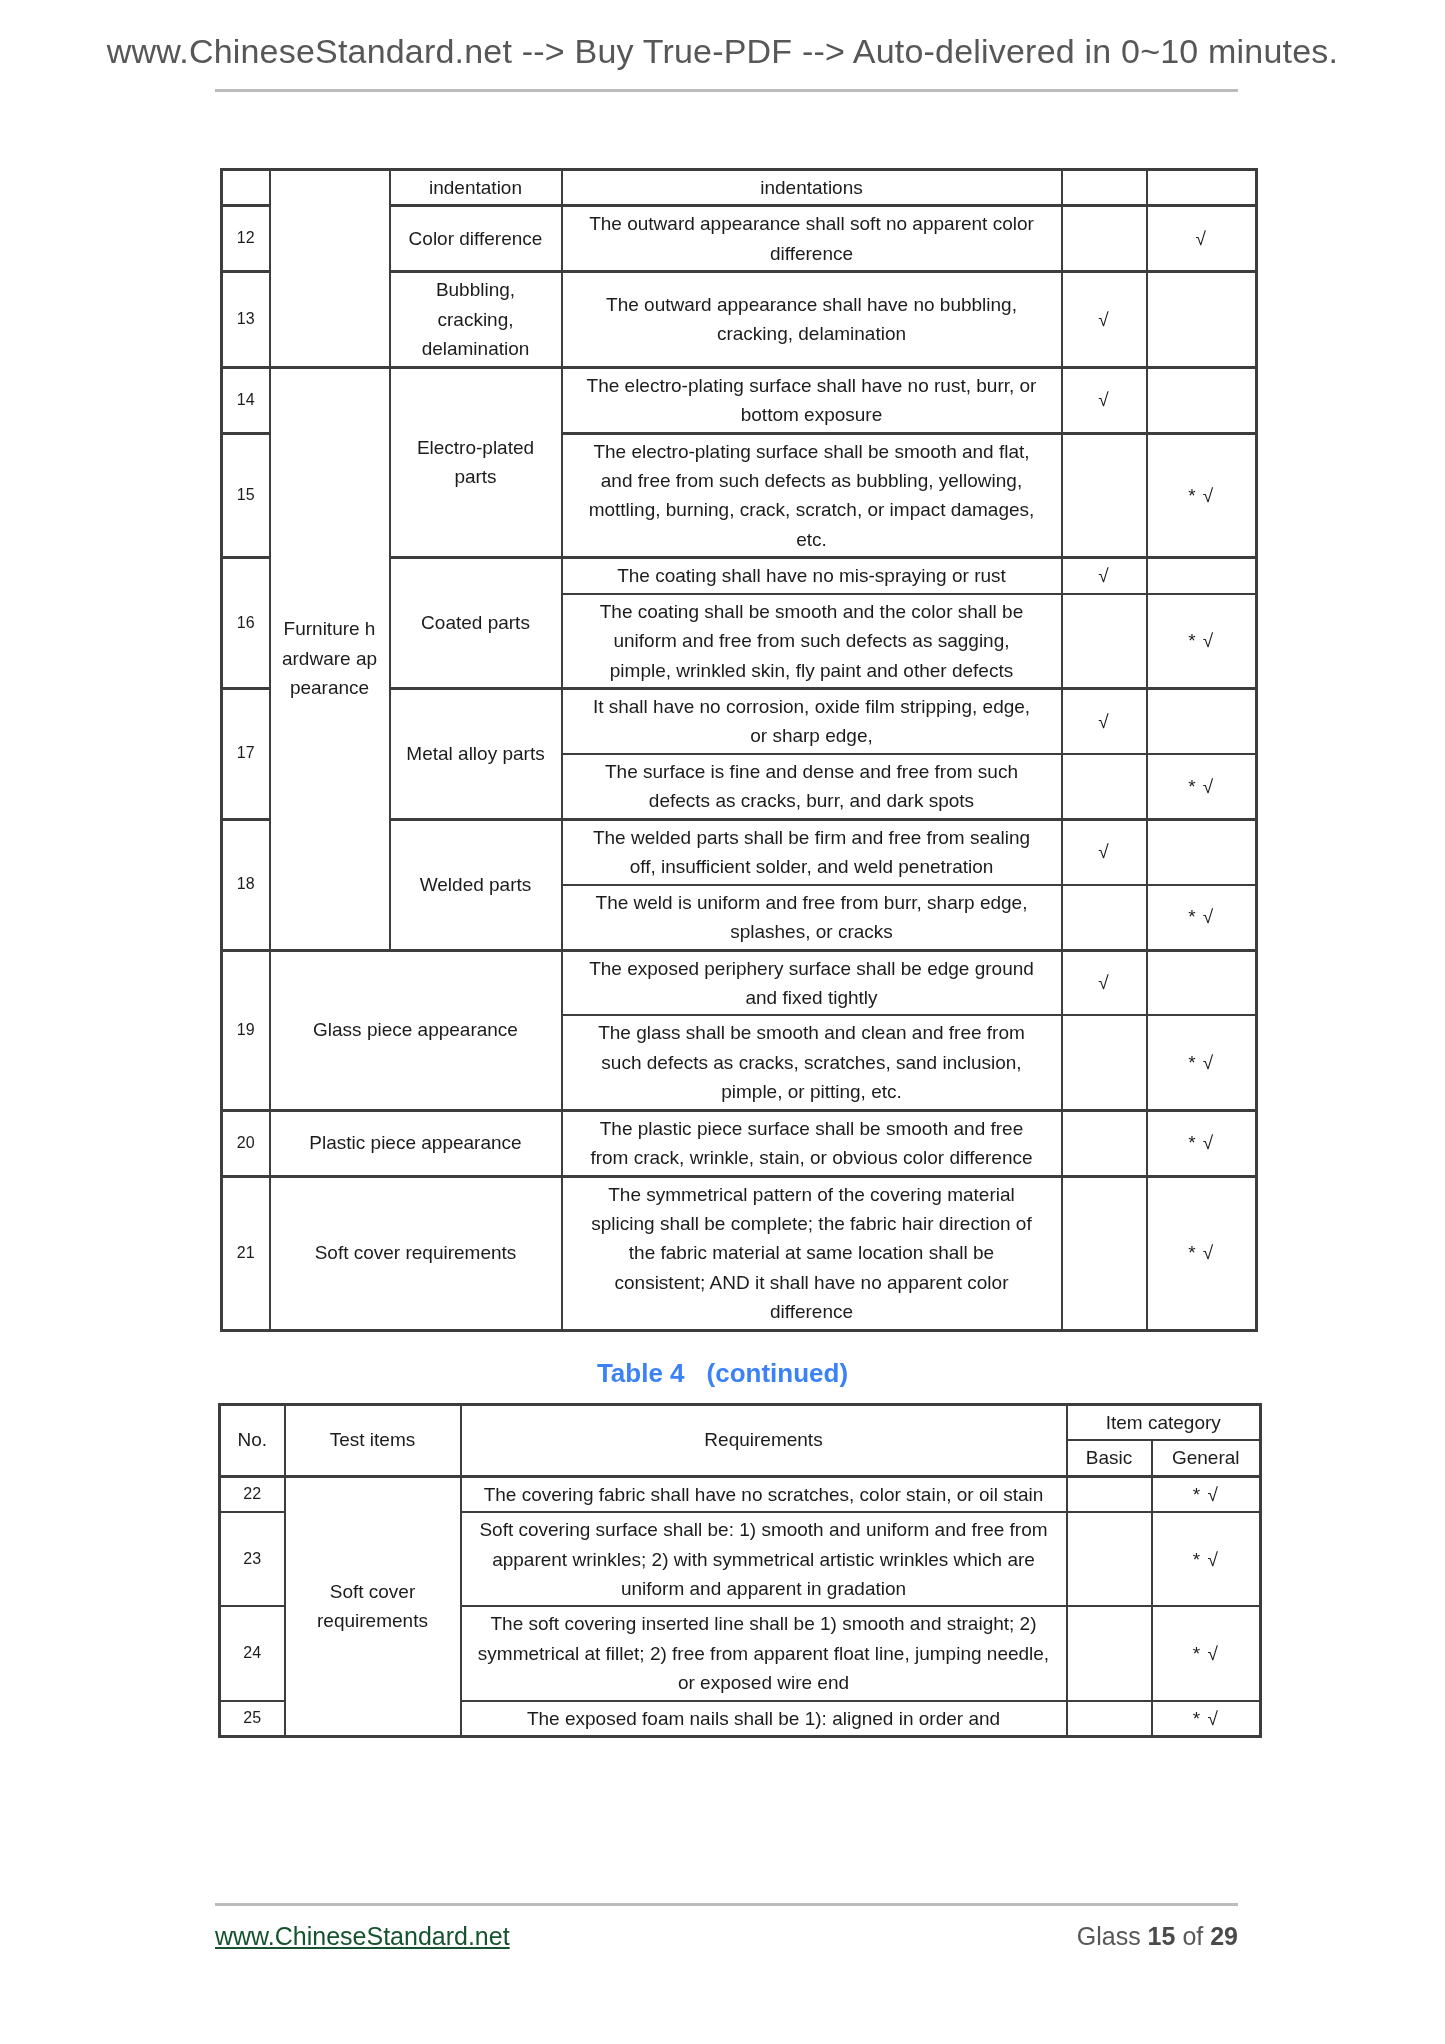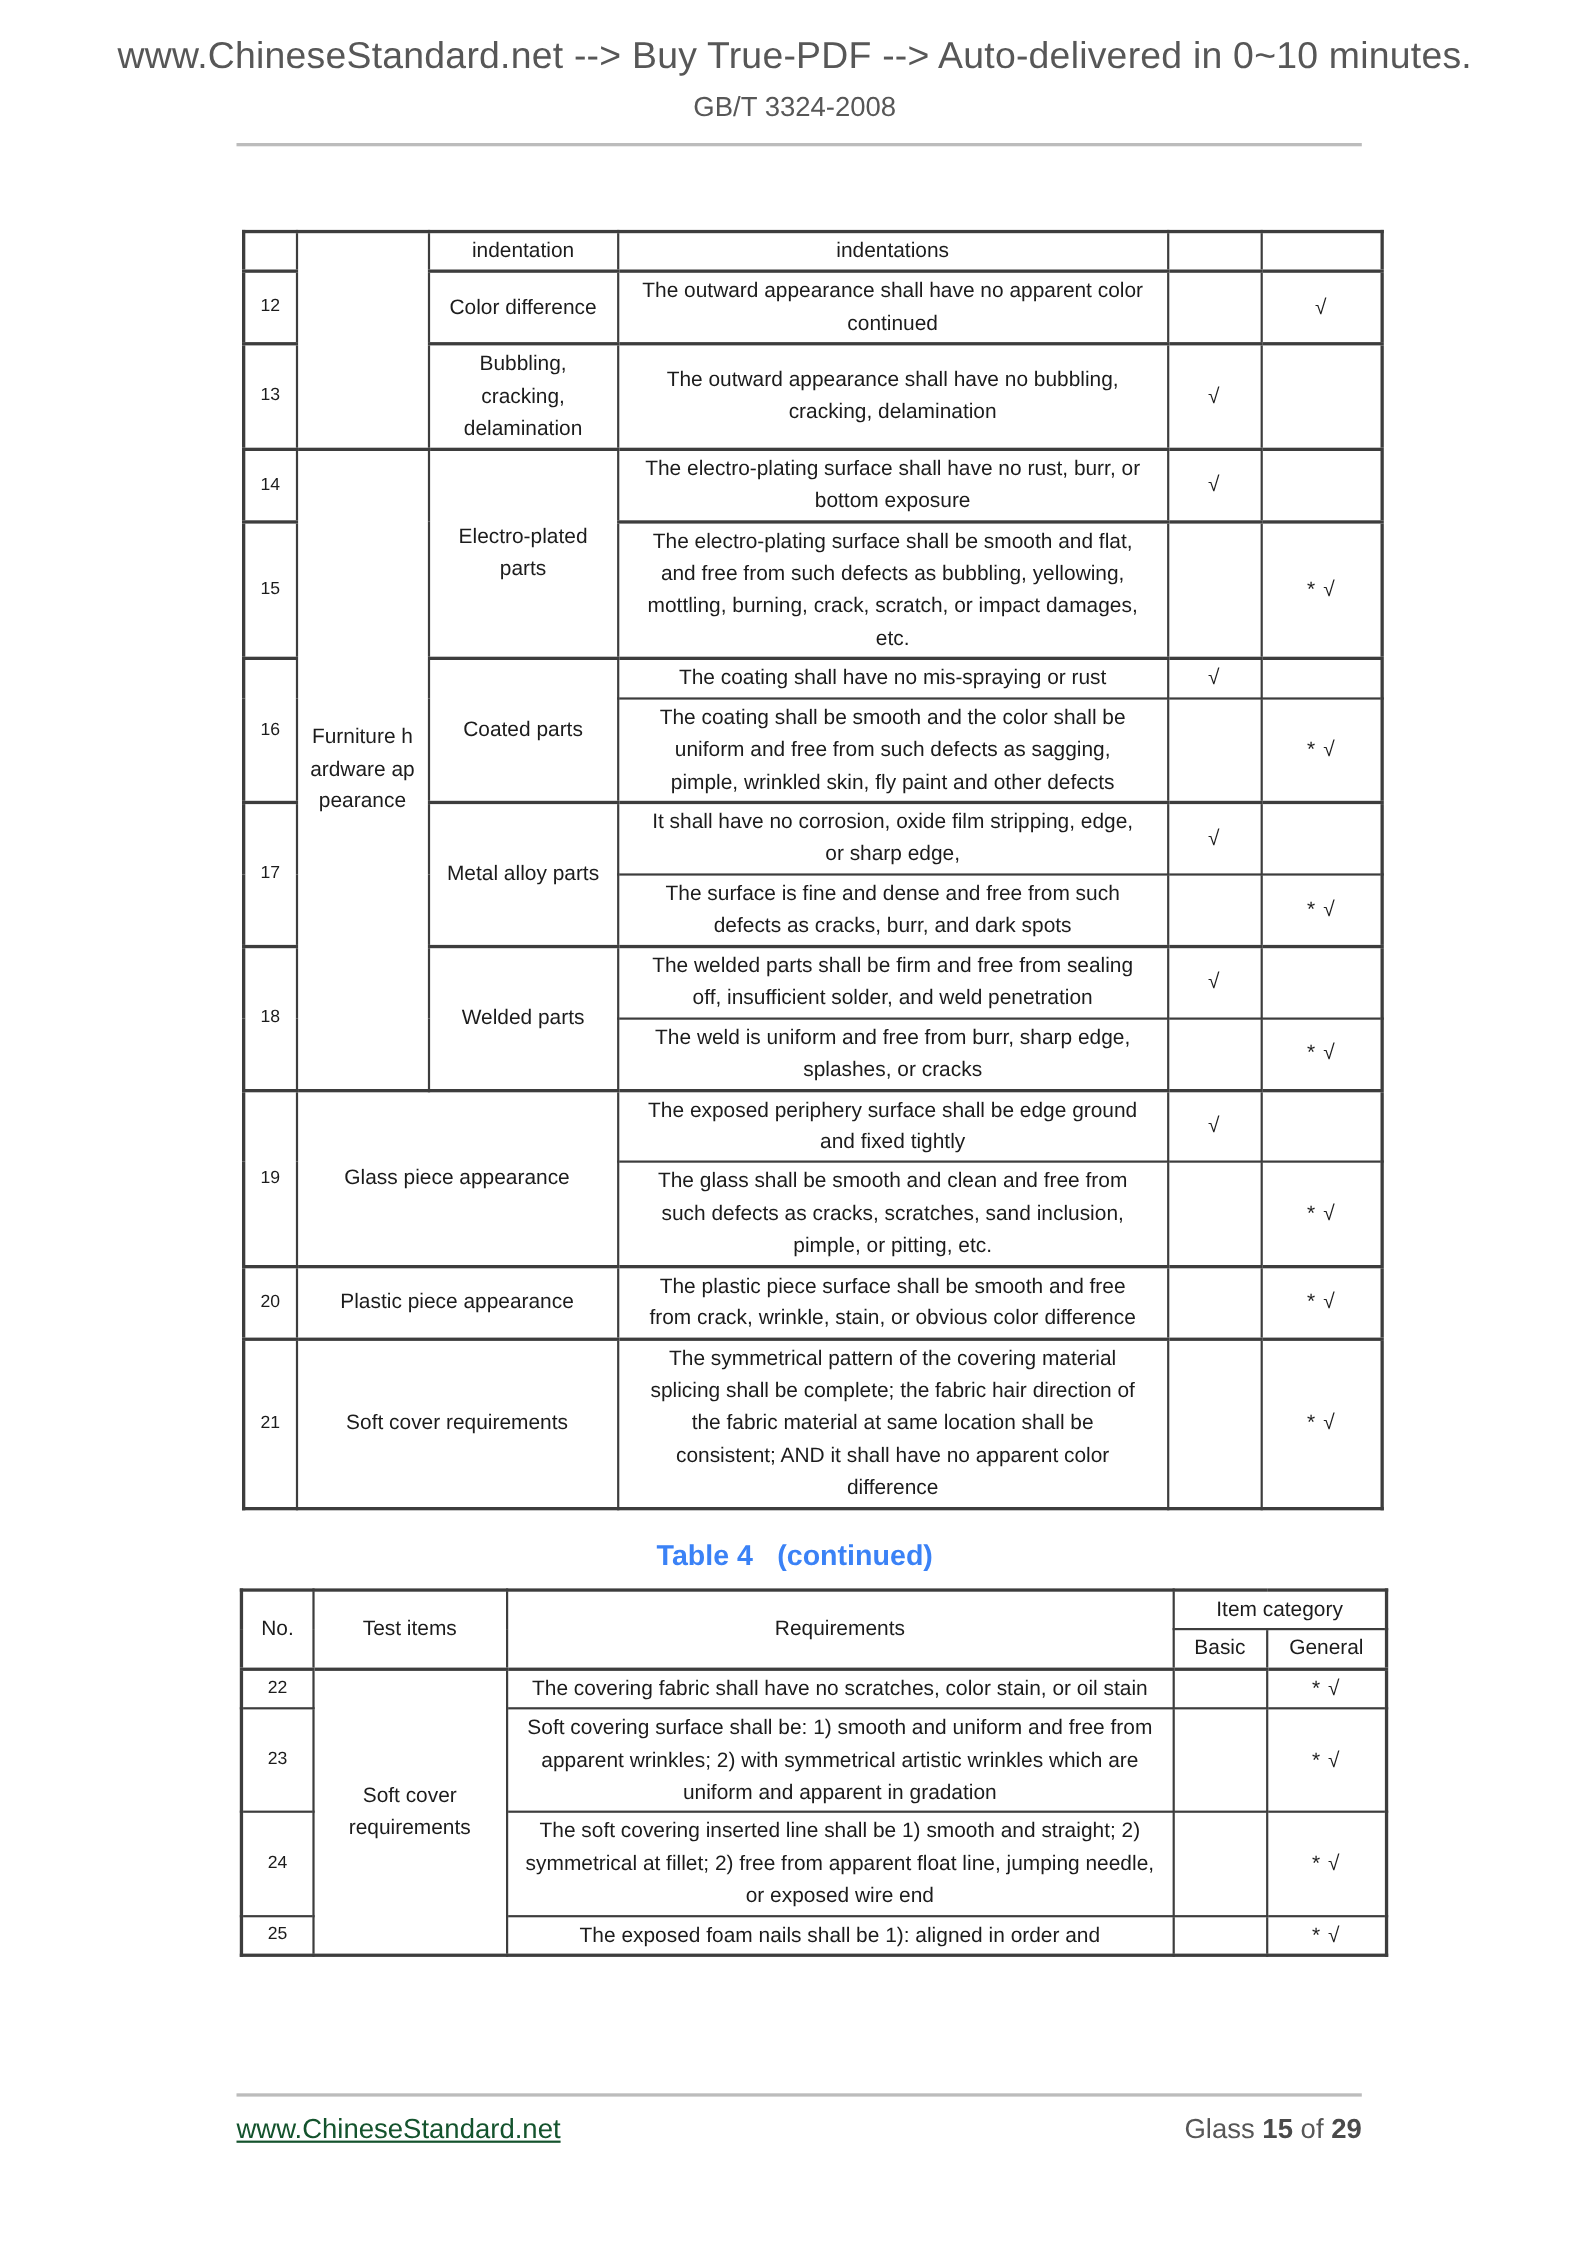--- a/index.html
+++ b/index.html
@@ -58,21 +58,20 @@
     color:#575757; font-size:25px;
   }
   .footer-link{ text-decoration:underline; color:#14532d; cursor:pointer; }
   .footer-page b{ color:#4a4a4a; }
 </style>
 </head>
 <body>
 
 <div class="hdr">
   <div class="hdr-line1">www.ChineseStandard.net --&gt; Buy True-PDF --&gt; Auto-delivered in 0~10 minutes.</div>
-  <div class="hdr-line2">GB/T 3324-2008</div>
 </div>
 <div class="rule"></div>
 
 <table class="t1">
   <colgroup>
     <col style="width:48px">
       <col style="width:120px">
       <col style="width:172px">
     <col style="width:500px">
       <col style="width:85px">
@@ -85,21 +84,21 @@
     <td class="cell-cat" rowspan="3"></td>
     <td class="cell-item">indentation</td>
     <td class="cell-req">indentations</td>
     <td class="cell-mark"></td>
     <td class="cell-mark"></td>
   </tr>
 
   <tr class="major">
     <td class="cell-no">12</td>
     <td class="cell-item">Color difference</td>
-    <td class="cell-req">The outward appearance shall have no apparent color continued</td>
+    <td class="cell-req">The outward appearance shall soft no apparent color difference</td>
     <td class="cell-mark"></td>
     <td class="cell-mark">√</td>
   </tr>
 
   <tr class="major">
     <td class="cell-no">13</td>
     <td class="cell-item">Bubbling, cracking, delamination</td>
     <td class="cell-req">The outward appearance shall have no bubbling, cracking, delamination</td>
     <td class="cell-mark">√</td>
     <td class="cell-mark"></td>

